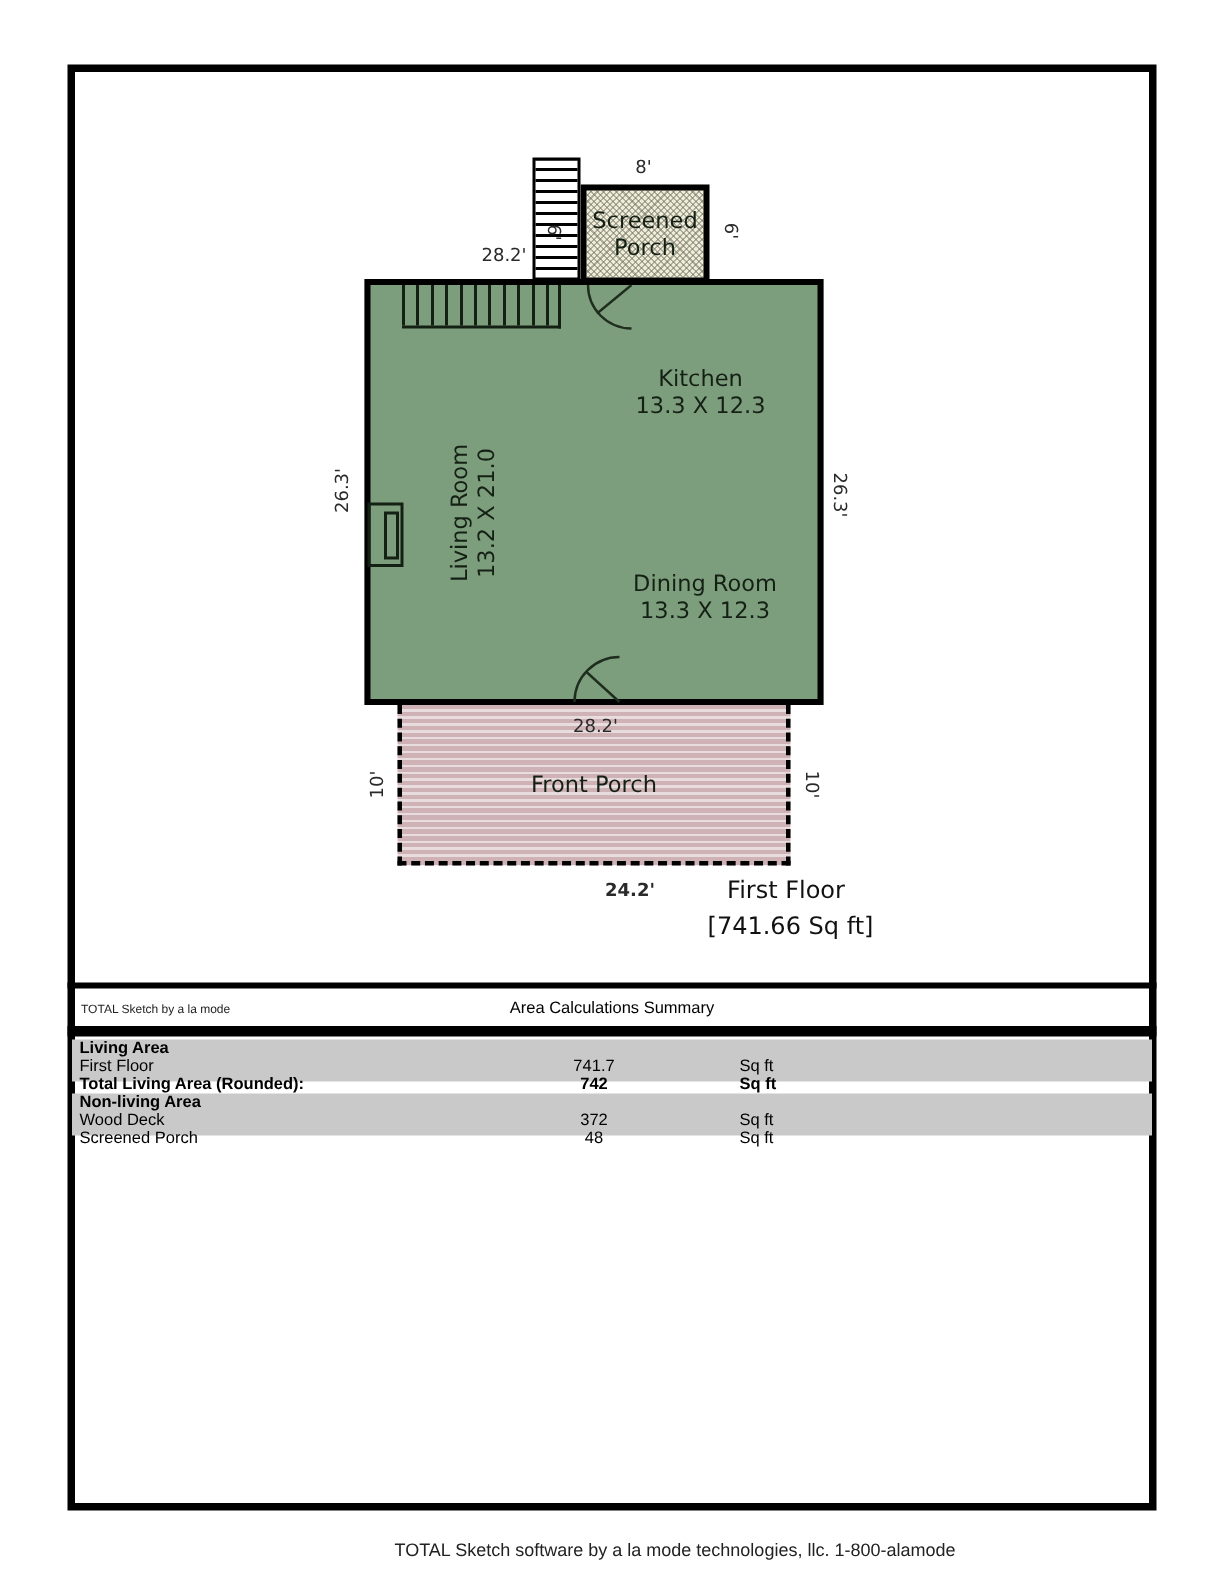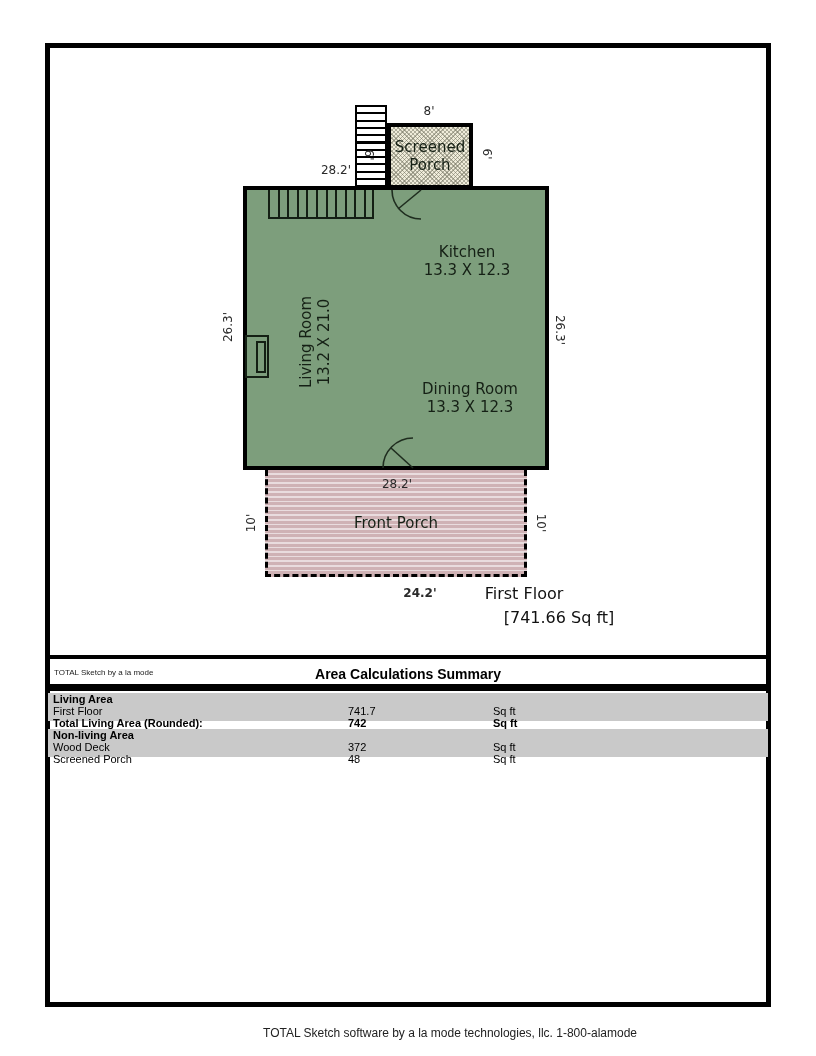--- a/index.html
+++ b/index.html
@@ -52,28 +52,28 @@
   .rot-ccw{transform:translate(-50%,-50%) rotate(-90deg);transform-origin:center;}
   .rot-cw{transform:translate(-50%,-50%) rotate(90deg);transform-origin:center;}
   .ctr{transform:translate(-50%,-50%);}
   .floor-caption{font-size:16px;color:#111;white-space:nowrap;}
   svg.overlay{left:0;top:0;width:816px;height:1056px;pointer-events:none;}
   
   .sum-line-thin{left:45px;top:655px;width:726px;height:4px;background:#000;}
   .sum-line-thick{left:45px;top:684px;width:726px;height:7px;background:#000;}
   .brand{left:54px;top:668px;font-family:"Liberation Sans",sans-serif;font-size:8px;color:#222;}
   .sum-title{left:45px;top:666px;width:726px;text-align:center;font-family:"Liberation Sans",sans-serif;
-             font-size:14px;font-weight:bold;color:#000;}
+             font-size:11px;font-weight:normal;color:#000;}
   .sec-bar{left:48px;width:720px;height:28px;background:var(--section_bar,#c9c9c9);
            font-family:"Liberation Sans",sans-serif;font-size:11px;font-weight:bold;line-height:12px;
            padding-left:5px;box-sizing:border-box;color:#000;}
   .sum-row{left:48px;width:720px;height:12px;font-family:"Liberation Sans",sans-serif;
            font-size:11px;line-height:12px;color:#000;}
   .sum-row .lbl{position:absolute;left:5px;top:0;}
-  .sum-row .v{position:absolute;left:300px;top:0;width:96px;text-align:left;}
+  .sum-row .v{position:absolute;left:300px;top:0;width:96px;text-align:center;}
   .sum-row .u{position:absolute;left:401px;top:0;margin-left:44px;}
   .sum-row.bold{font-weight:bold;}
   .footer-caption{left:90px;top:1026px;width:720px;text-align:center;
                   font-family:"Liberation Sans",sans-serif;font-size:12px;color:#222;}
 </style>
 </head>
 <body>
 
 <div class="page">
 
@@ -122,21 +122,21 @@
     </svg>
 
     <div class="abs porch-rect"></div>
     <div class="abs dim ctr" style="left:397px;top:484px;">28.2'</div>
     <div class="abs room-label ctr" style="left:396px;top:523px;">Front Porch</div>
     <div class="abs dim rot-ccw" style="left:251px;top:523px;">10'</div>
     <div class="abs dim rot-cw" style="left:541px;top:523px;">10'</div>
     <div class="abs dim ctr" style="left:420px;top:593px;font-weight:bold;">24.2'</div>
 
     <div class="abs floor-caption ctr" style="left:524px;top:593px;">First Floor</div>
-    <div class="abs floor-caption ctr" style="left:527px;top:617px;margin-left:32px;">[741.66 Sq ft]</div>
+    <div class="abs floor-caption ctr" style="left:527px;top:617px;">[741.66 Sq ft]</div>
   </div>
 
   <div>
     <div class="abs sum-line-thin"></div>
     <div class="abs brand">TOTAL Sketch by a la mode</div>
     <div class="abs sum-title">Area Calculations Summary</div>
     <div class="abs sum-line-thick"></div>
 
     <div class="abs sec-bar" style="top:693px;">Living Area</div>
 

